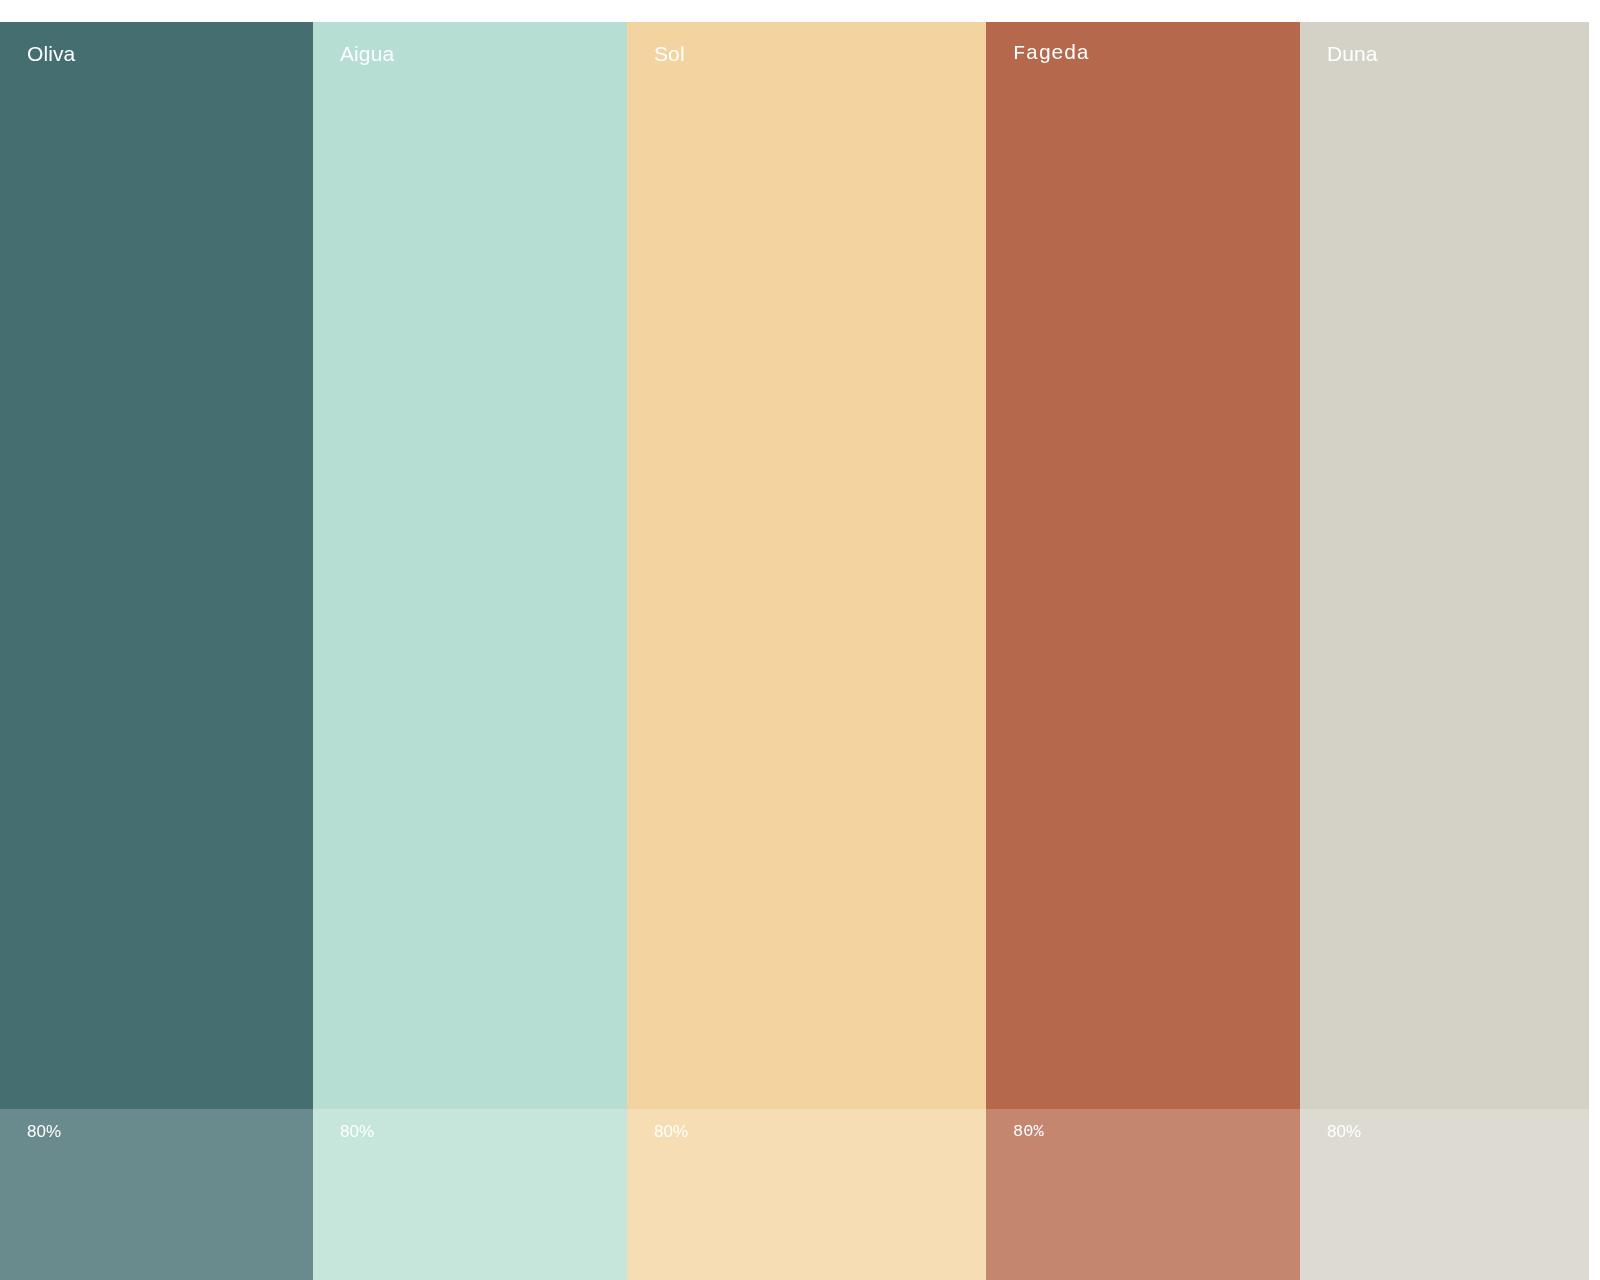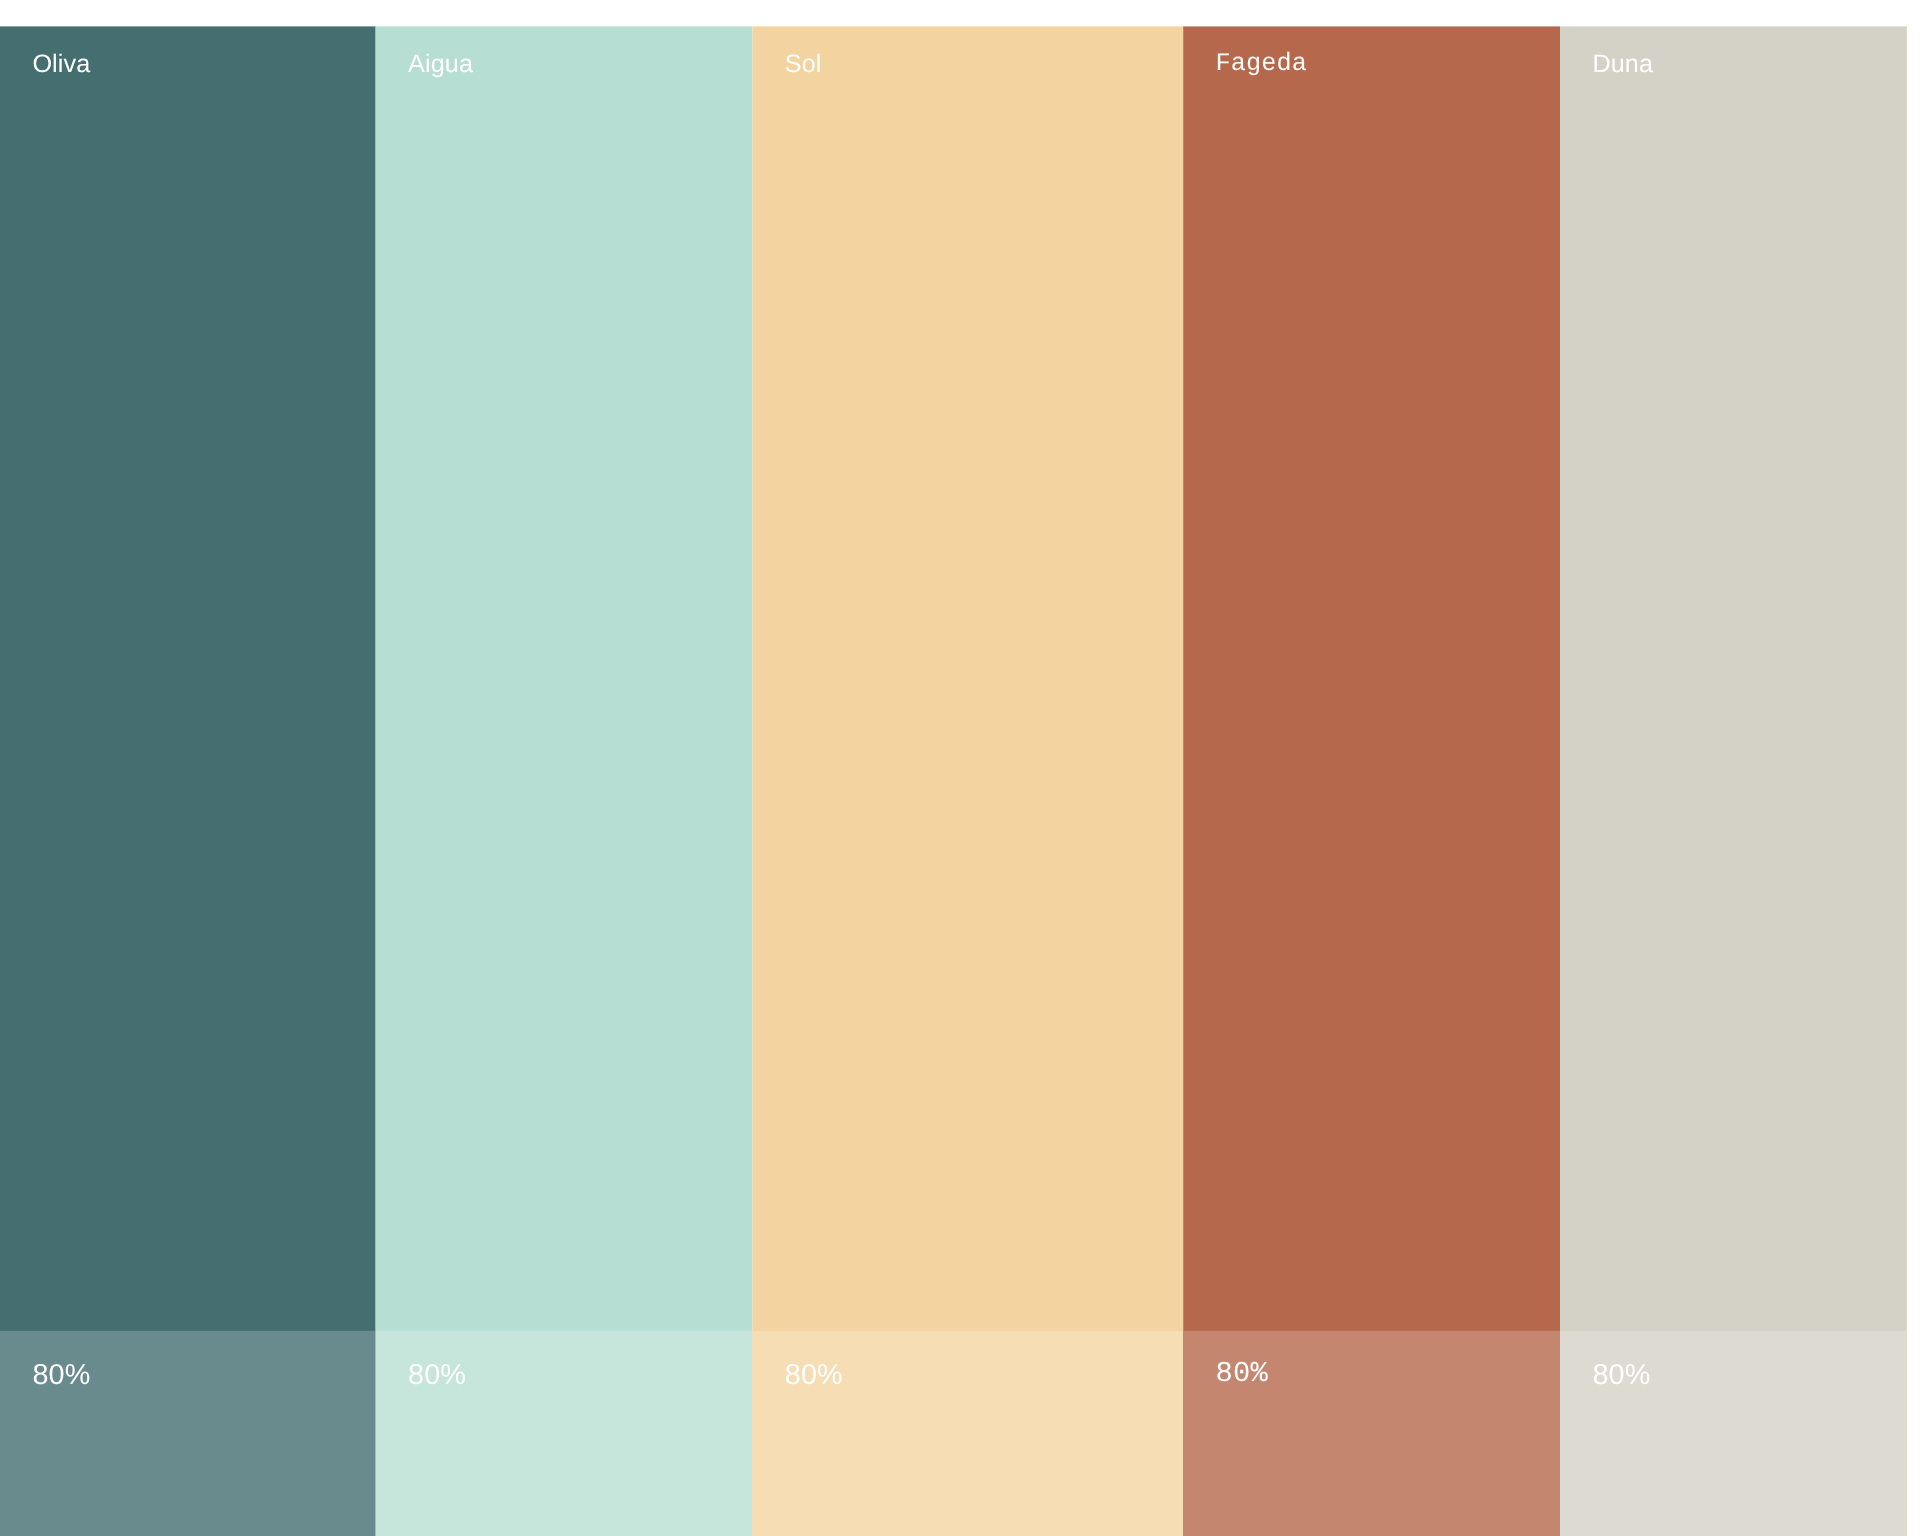--- a/index.html
+++ b/index.html
@@ -49,23 +49,23 @@
   .tint-band {
     position: absolute;
     left: 0;
     right: 0;
     bottom: 0;
     height: 193px;
   }
 
   .tint-label {
     position: absolute;
-    top: 24px;
+    top: 10px;
     left: 27px;
-    font-size: 24px;
+    font-size: 17px;
     line-height: 26px;
     letter-spacing: 0.1px;
     color: #ffffff;
     white-space: nowrap;
     -webkit-font-smoothing: antialiased;
   }
 </style>
 </head>
 <body style="background-color: rgb(255, 255, 255);">
 

